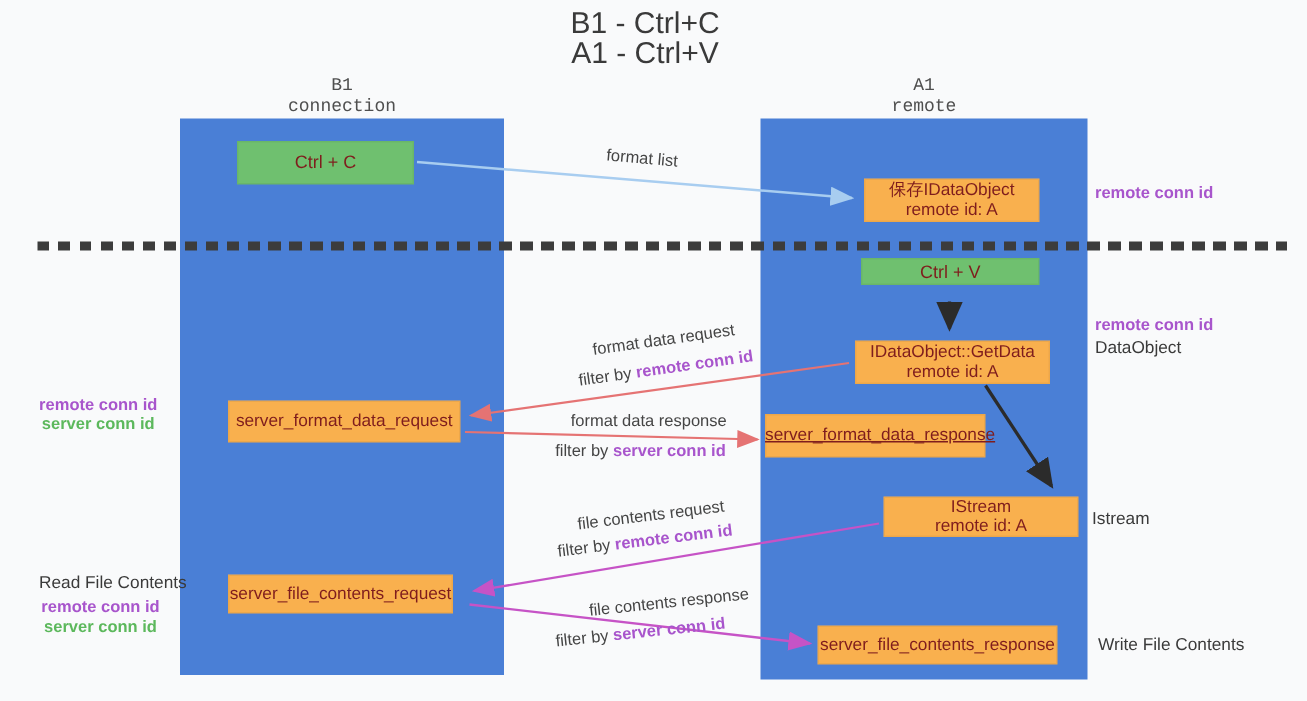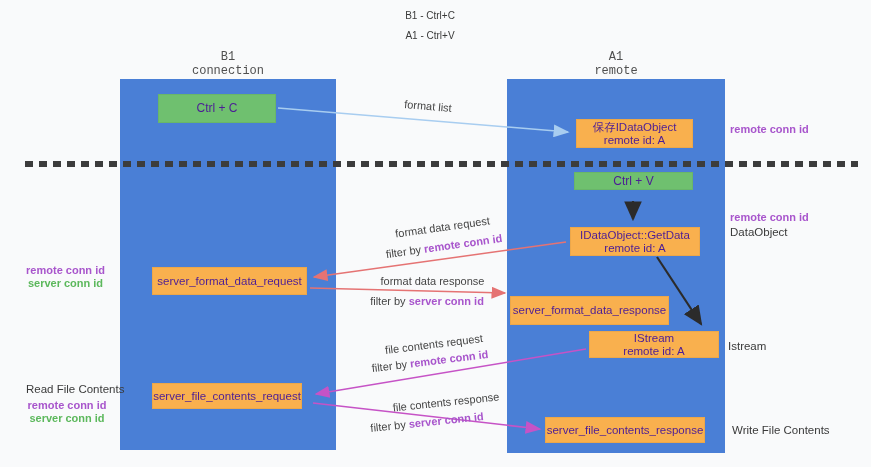--- a/index.html
+++ b/index.html
@@ -1,37 +1,37 @@
 <!DOCTYPE html>
 <html><head>
 <meta charset="utf-8">
 <style>
   html,body{margin:0;padding:0;background:#f9fafb;font-family:"Liberation Sans",sans-serif;}
   .canvas{position:relative;width:871px;height:467px;background:#f9fafb;overflow:hidden;}
   .abs{position:absolute;}
-  .title{left:330px;top:6px;width:200px;text-align:center;font-size:10px;color:#3a3a3a;line-height:20px;}
+  .title{left:330px;top:6px;width:200px;text-align:center;font-size:20px;color:#3a3a3a;line-height:20px;}
   .lane-header{text-align:center;font-size:12px;color:#4f4f4f;line-height:14px;font-family:Liberation Mono, monospace;}
   .lane-header.left{left:120px;top:50px;width:216px;}
   .lane-header.right{left:507px;top:50px;width:218px;}
   .lane{background:#4a7fd6;}
   .lane-left{left:120px;top:79px;width:216px;height:371px;}
   .lane-right{left:507px;top:79px;width:218px;height:374px;}
   .divider{left:25px;top:161px;width:833px;height:6px;
     background:repeating-linear-gradient(90deg,#3c3c3c 0 8px,transparent 8px 14px);}
   svg.overlay{position:absolute;left:0;top:0;pointer-events:none;}
-  .box{color:#4c1d95;text-align:center;display:flex;flex-direction:column;justify-content:center;
+  .box{color:#7f1d1d;text-align:center;display:flex;flex-direction:column;justify-content:center;
        font-size:11.5px;line-height:13px;box-shadow:0 0 0 1px rgba(0,0,0,0.05) inset;}
   .box.green{background:#6fc06f;}
   .box.orange{background:#f9b04e;}
   .bx-ctrl-c{left:158px;top:94px;width:118px;height:29px;font-size:12px;}
   .bx-save{left:576px;top:119px;width:117px;height:29px;}
   .bx-ctrl-v{left:574px;top:172px;width:119px;height:18px;font-size:12px;}
   .bx-getdata{left:570px;top:227px;width:130px;height:29px;}
   .bx-fmt-req{left:152px;top:267px;width:155px;height:28px;}
-  .bx-fmt-resp{left:510px;top:296px;width:159px;height:29px;}
+  .bx-fmt-resp{left:510px;top:276px;width:147px;height:29px;text-decoration:underline;}
   .bx-istream{left:589px;top:331px;width:130px;height:27px;}
   .bx-file-req{left:152px;top:383px;width:150px;height:26px;}
   .bx-file-resp{left:545px;top:417px;width:160px;height:26px;}
   .flow-label{font-size:11px;color:#454545;text-align:center;white-space:nowrap;}
   .purple{color:#a855cc;font-weight:700;}
   .greenid{color:#5cb85c;font-weight:700;}
   .fl-format-list{left:378px;top:100px;width:100px;transform:rotate(5deg);}
   .fl-fdr{left:385px;top:221px;width:115px;transform:rotate(-8deg);}
   .fl-fdr-filter{left:378px;top:240px;width:132px;transform:rotate(-8deg);}
   .fl-fdresp{left:375px;top:275px;width:115px;}

